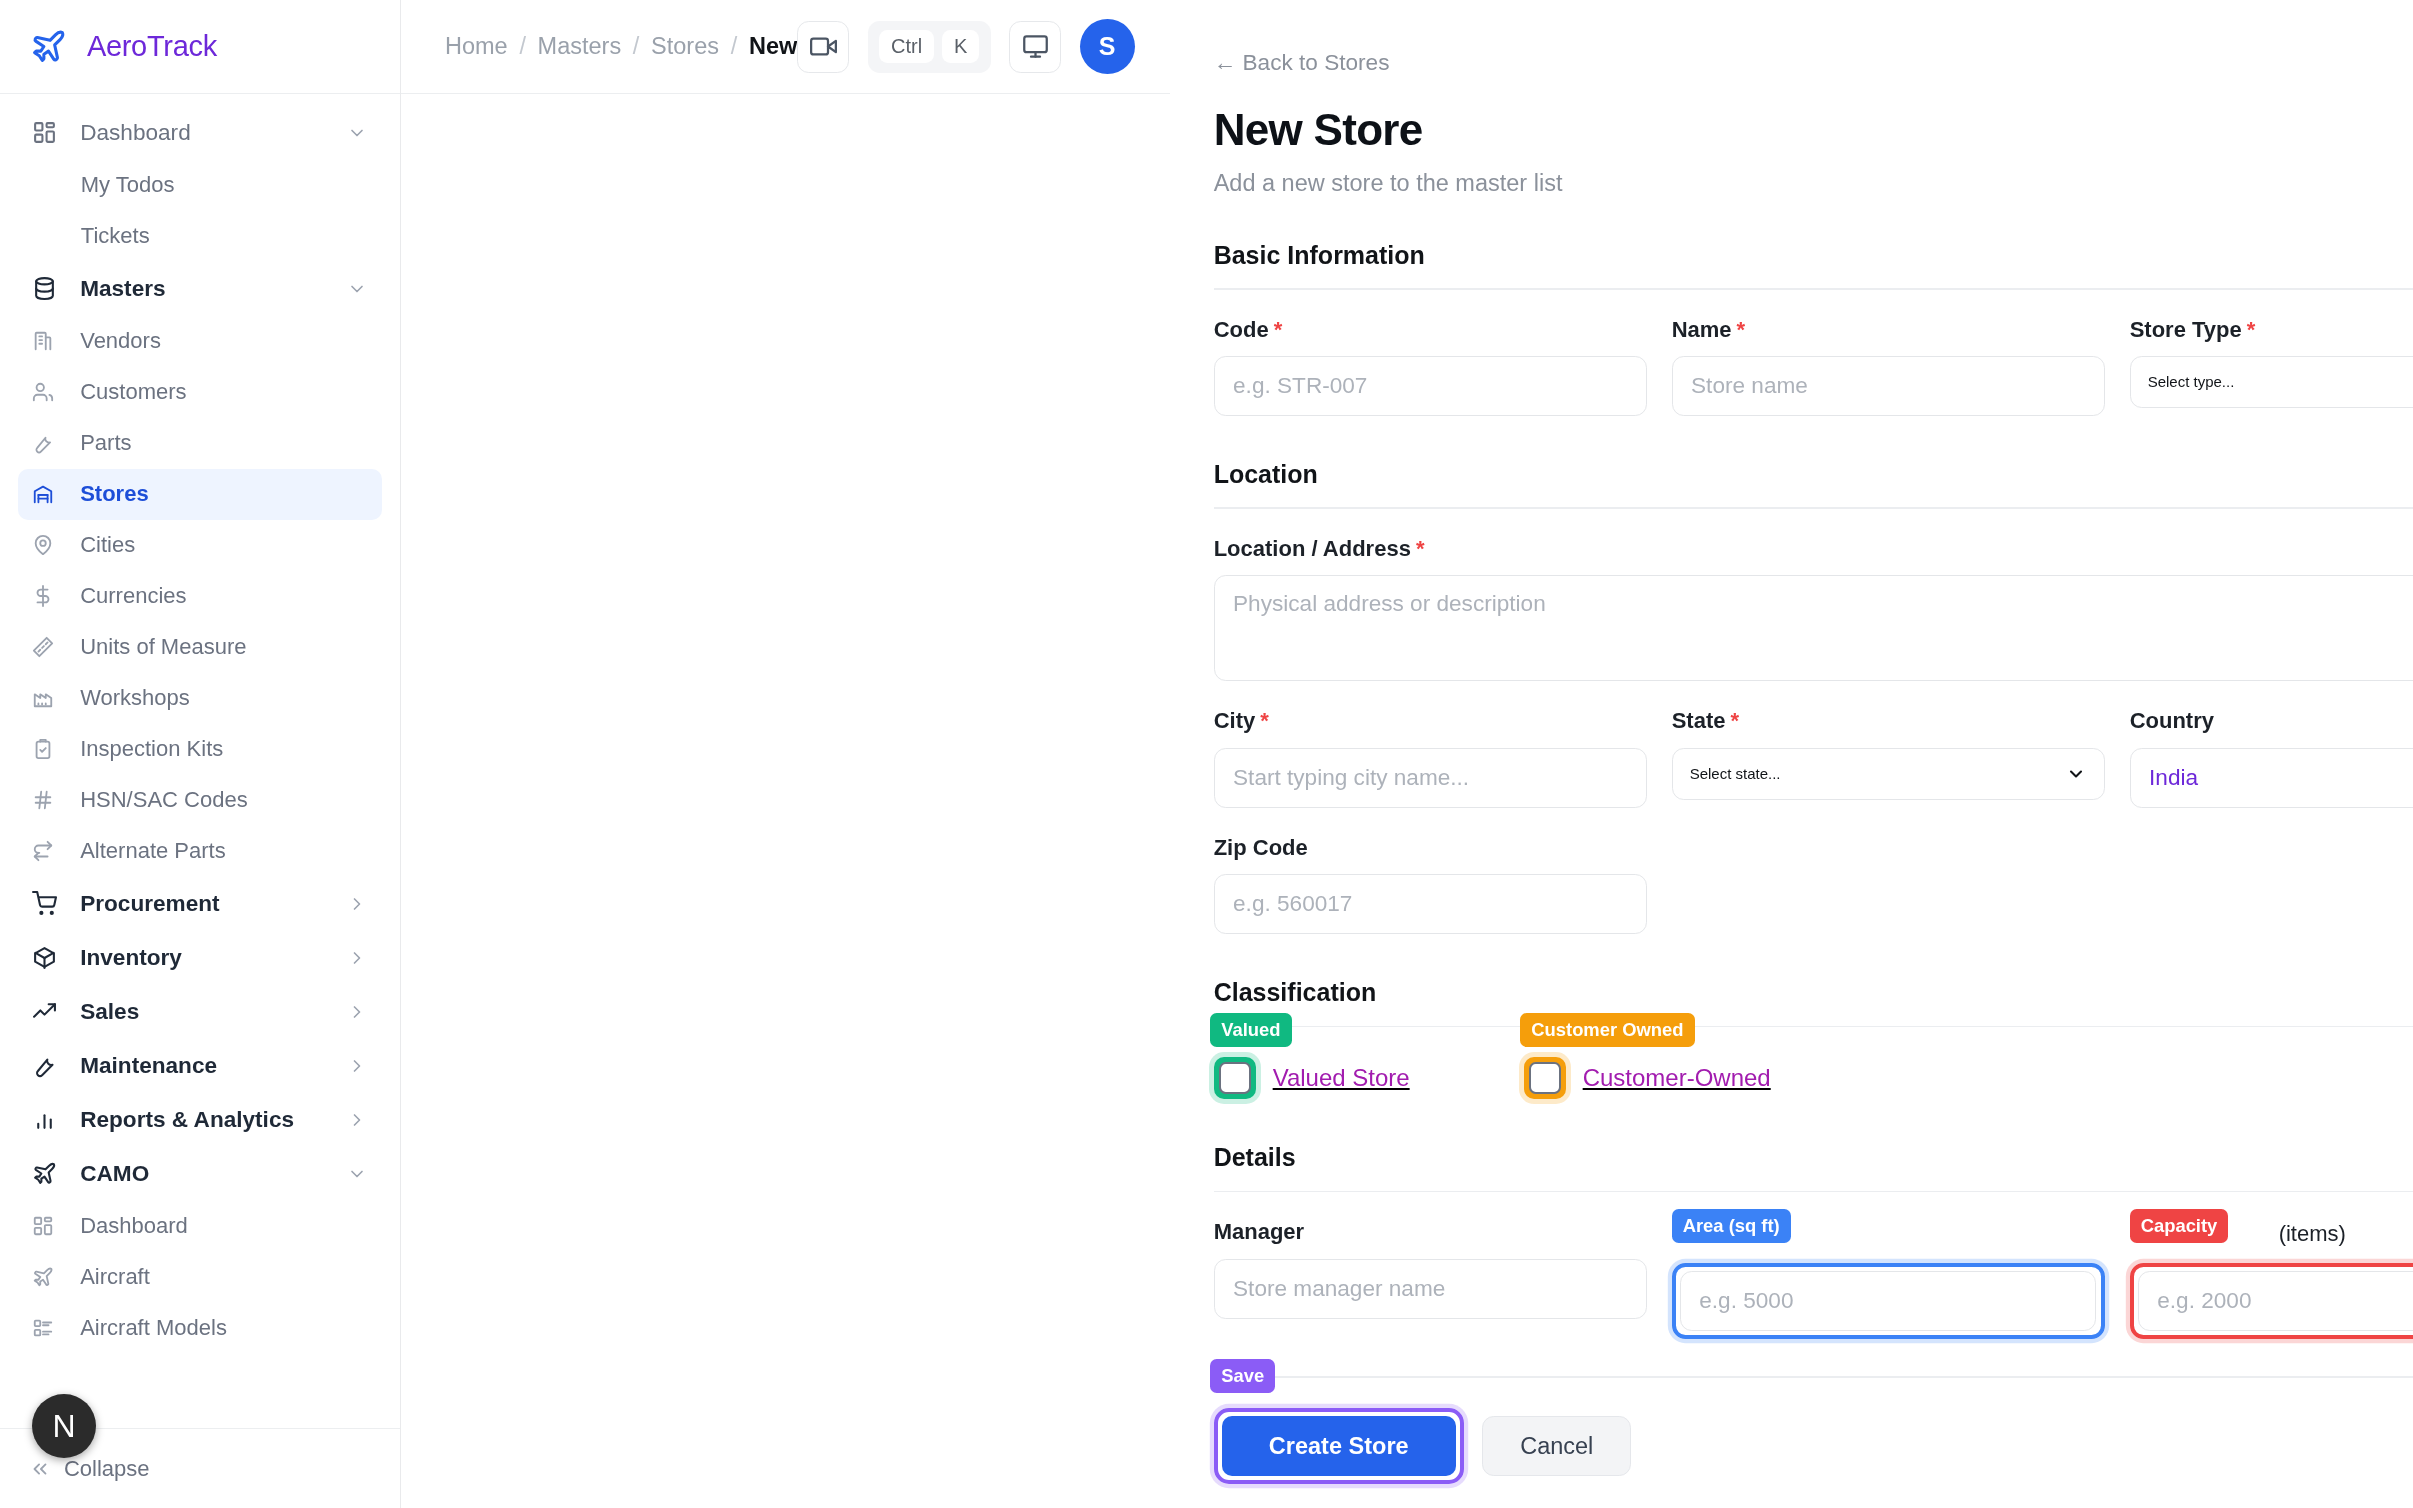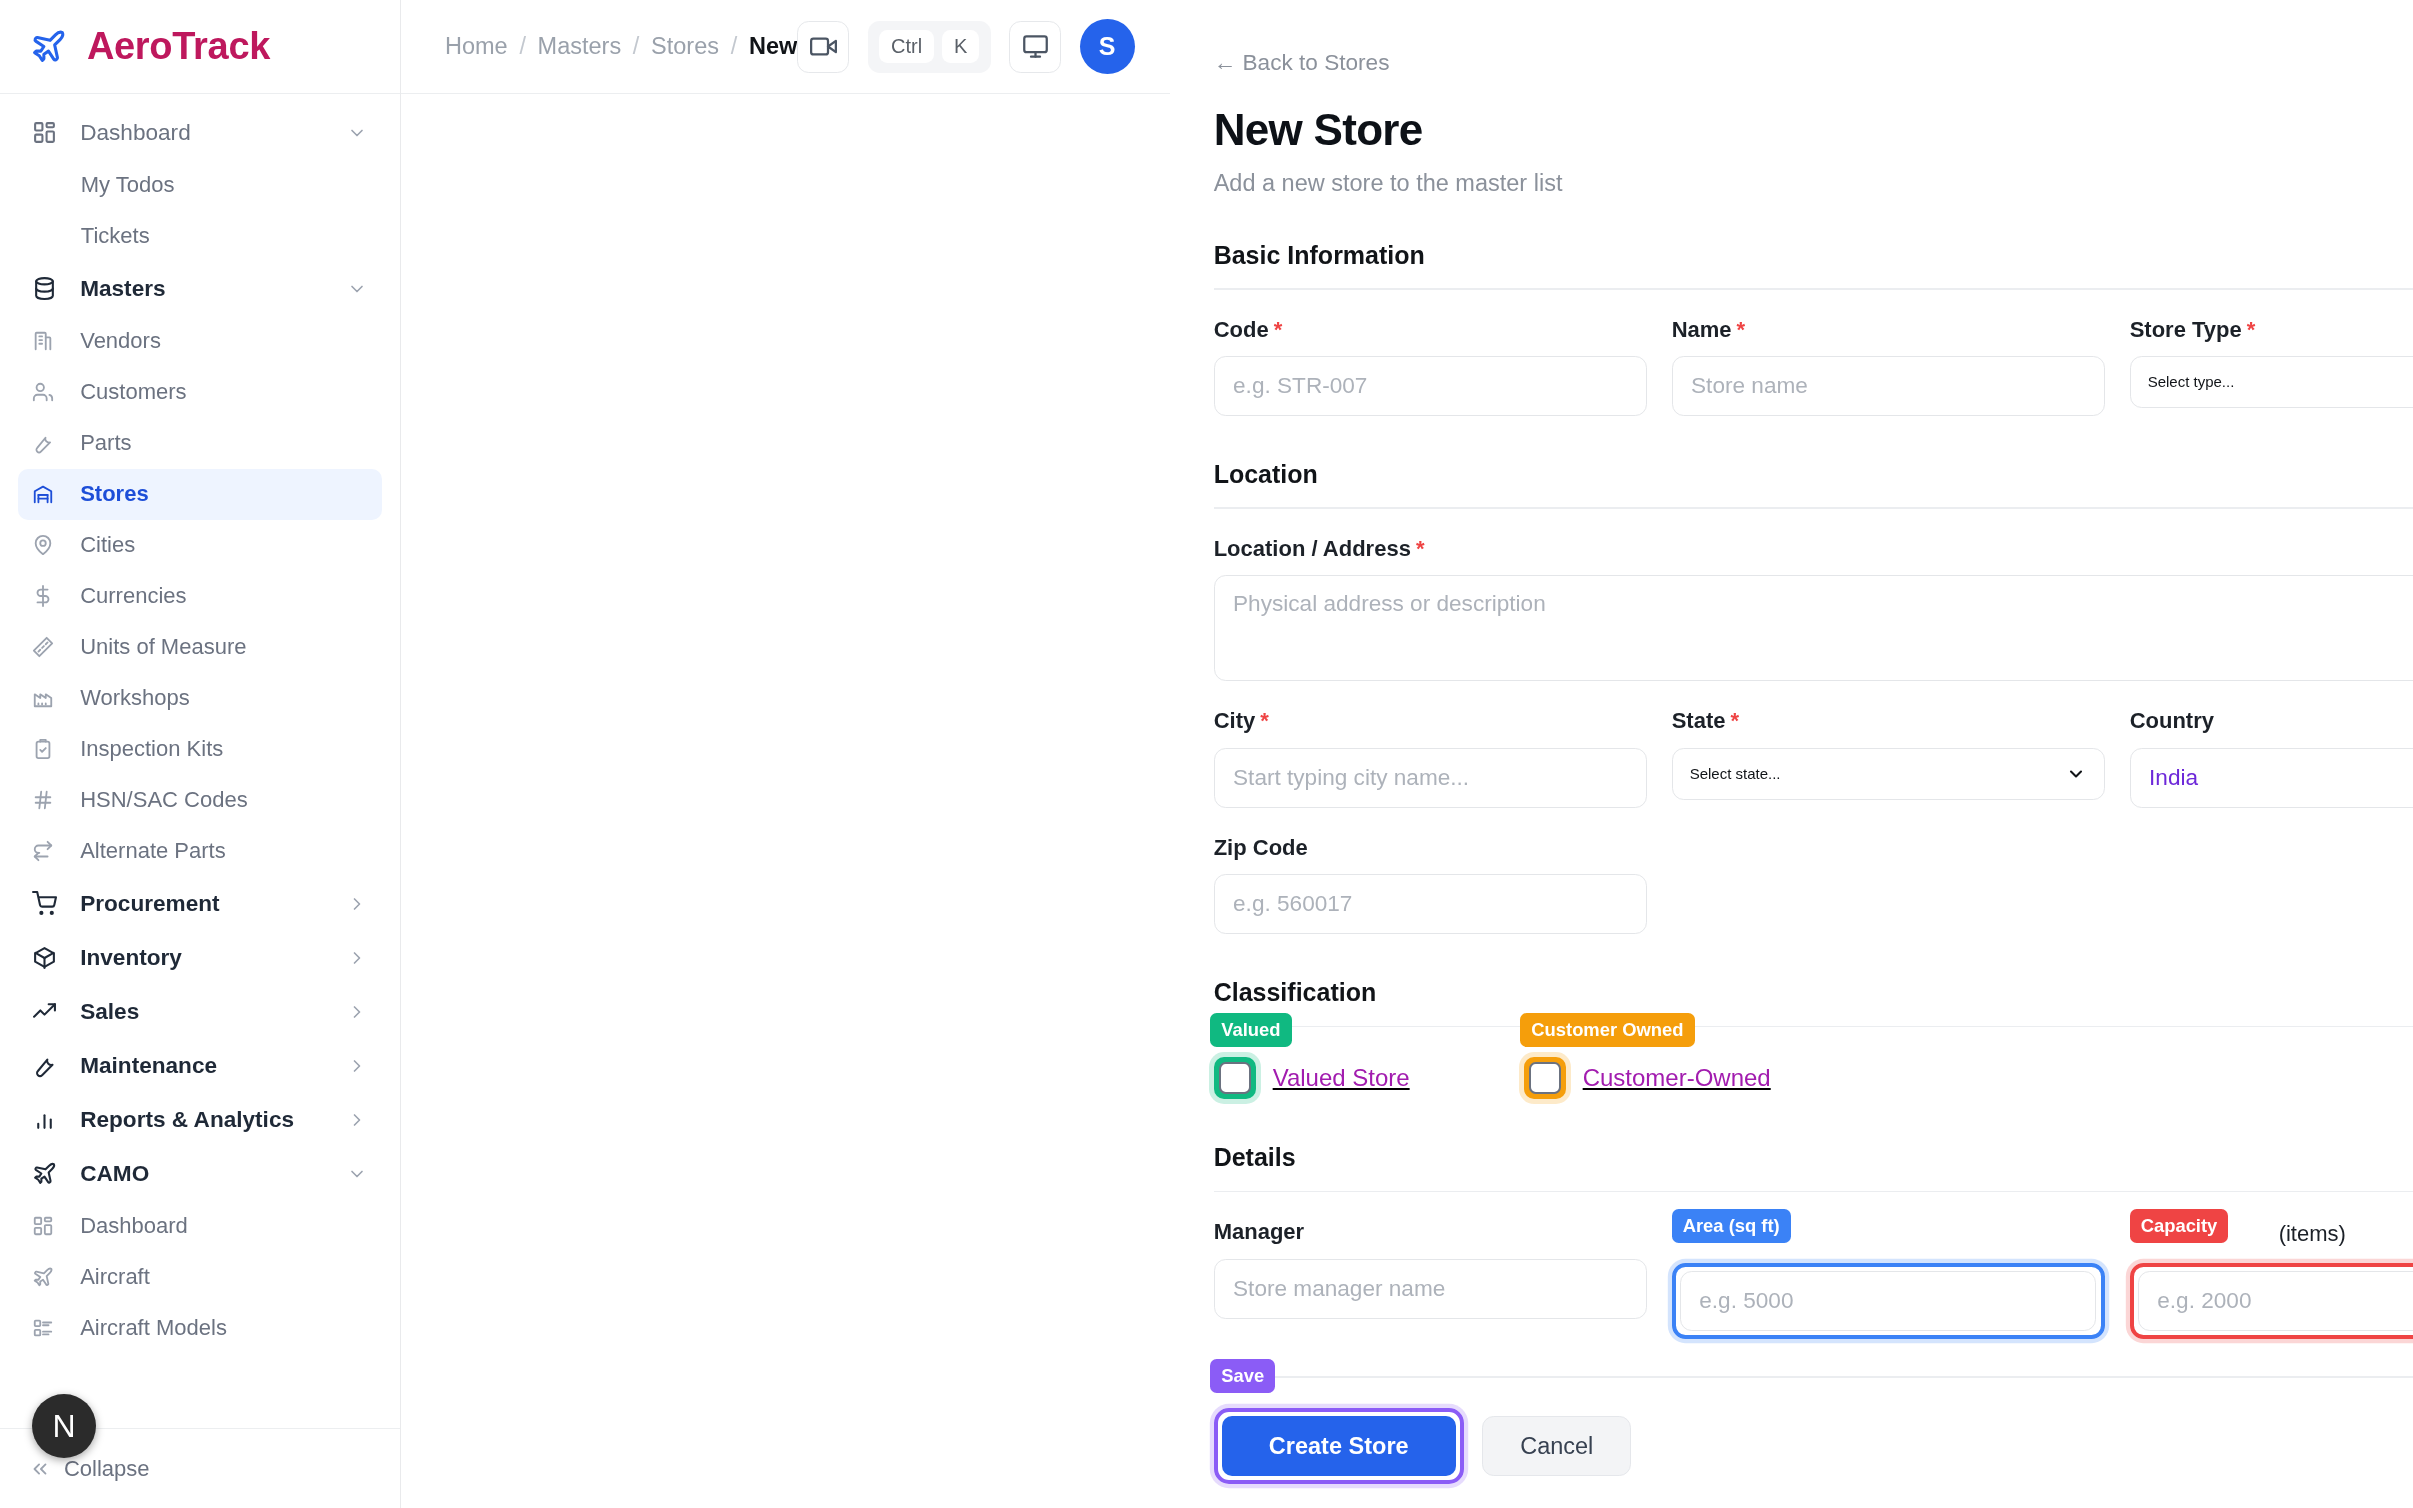--- a/index.html
+++ b/index.html
@@ -20,21 +20,21 @@
     position: relative;
     flex: 0 0 401px;
   }
   .brand {
     height: 94px; flex: 0 0 94px;
     display: flex; align-items: center; gap: 18.4px;
     padding-left: 28.5px;
     border-bottom: 1.7px solid #eceef0;
   }
   .brand-icon { width: 40px; height: 40px; color: #2563eb; display:flex; align-items:center; justify-content:center;}
-  .brand-name { font-size: 38px; font-weight: 700; color: #be185d; letter-spacing: -0.3px; }
+  .brand-name { font-size: 29px; font-weight: 400; color: #6d28d9; letter-spacing: -0.3px; }
 
   .nav { flex: 1; overflow: hidden; padding: 11.7px 18.4px 0 18.4px; }
 
   .nav-group {
     display: flex; align-items: center;
     height: 54px; padding: 0 13.4px;
     border-radius: 10px; cursor: pointer;
     color: #6b7280; font-size: 22.6px;
   }
   .nav-group .gicon { width: 35px; display:flex; align-items:center; justify-content:flex-start; color:#6b7280; }

